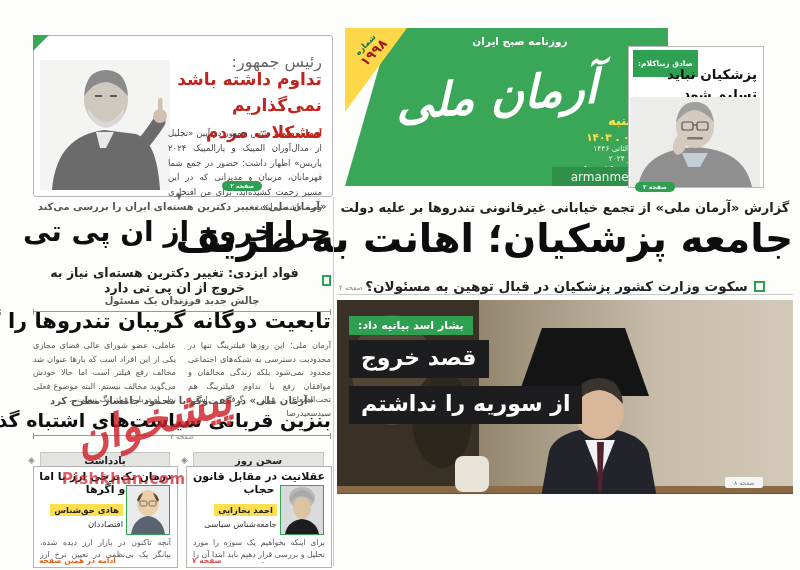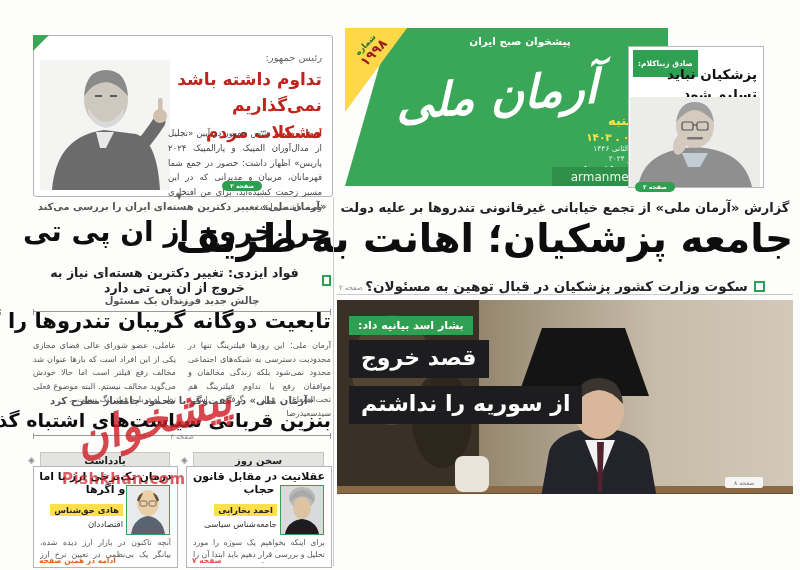--- a/index.html
+++ b/index.html
@@ -41,21 +41,21 @@
   .tinytag{font-size:7px;color:#888;}
   
   .aphoto{left:337px;top:300px;width:456px;height:194px;overflow:hidden;}
   .alabel{left:12px;top:16px;background:#2fa052;color:#fff;font-size:11px;font-weight:bold;padding:3px 9px;}
   .aline{background:#1d1d1f;color:#fff;font-size:22px;font-weight:900;padding:5px 12px 8px;display:inline-block;}
   .atag{left:388px;bottom:6px;background:#f5f5f5;color:#777;font-size:6px;padding:2px 9px;border-radius:2px;}
   
   .pbox{left:33px;top:35px;width:298px;height:160px;background:#fff;border:1px solid #b5b5b5;border-radius:3px;}
   .pfold{left:-1px;top:-1px;width:0;height:0;border-top:16px solid #3aa657;border-left:16px solid transparent;
          transform:scaleX(-1);}
-  .pkicker{right:10px;top:16px;font-size:10px;color:#666;}
+  .pkicker{right:10px;top:16px;font-size:16px;color:#666;}
   .phead{right:10px;top:30px;width:152px;text-align:right;color:#c0241c;font-size:17px;font-weight:900;line-height:1.55;}
   .pbody{right:10px;top:90px;width:154px;font-size:8.6px;color:#444;text-align:justify;line-height:1.72;}
   .redlead{color:#c0241c;font-weight:bold;}
   
   .sec{left:33px;width:298px;text-align:center;}
   .kicker{font-size:10px;font-weight:bold;color:#555;}
   .h-b{font-size:28px;font-weight:900;color:#0d0d0d;margin-top:3px;white-space:nowrap;}
   .h-c{font-size:21px;font-weight:900;color:#0d0d0d;margin-top:3px;white-space:nowrap;}
   .h-d{font-size:19px;font-weight:900;color:#0d0d0d;margin-top:3px;white-space:nowrap;}
   .twocol{display:flex;gap:12px;margin-top:6px;}
@@ -83,21 +83,21 @@
          text-align:center;pointer-events:none;}
   .wurl{left:62px;top:470px;font-size:15px;font-weight:bold;color:rgba(207,32,41,.72);z-index:40;
         font-family:"DejaVu Sans",sans-serif;letter-spacing:.5px;}
 </style>
 </head>
 <body>
 
 <div class="page">
 
   <div class="abs mast-green"></div>
-  <div class="abs mast-tagline">پیشخوان صبح ایران</div>
+  <div class="abs mast-tagline">روزنامه صبح ایران</div>
   <div class="abs mast-logo">آرمان ملی</div>
   <div class="abs issue-tri"></div>
   <div class="abs issue-txt">
     <span class="issue-label">شماره</span>
     <span class="issue-num">۱۹۹۸</span>
   </div>
   <div class="abs dateblock">
     <div class="d-weekday">سه‌شنبه</div>
     <div class="d-jalali" dir="ltr">۱۴۰۳ . ۰۹ . ۲۷</div>
     <div class="d-sub">۱۵ جمادی‌الثانی ۱۴۴۶</div>

